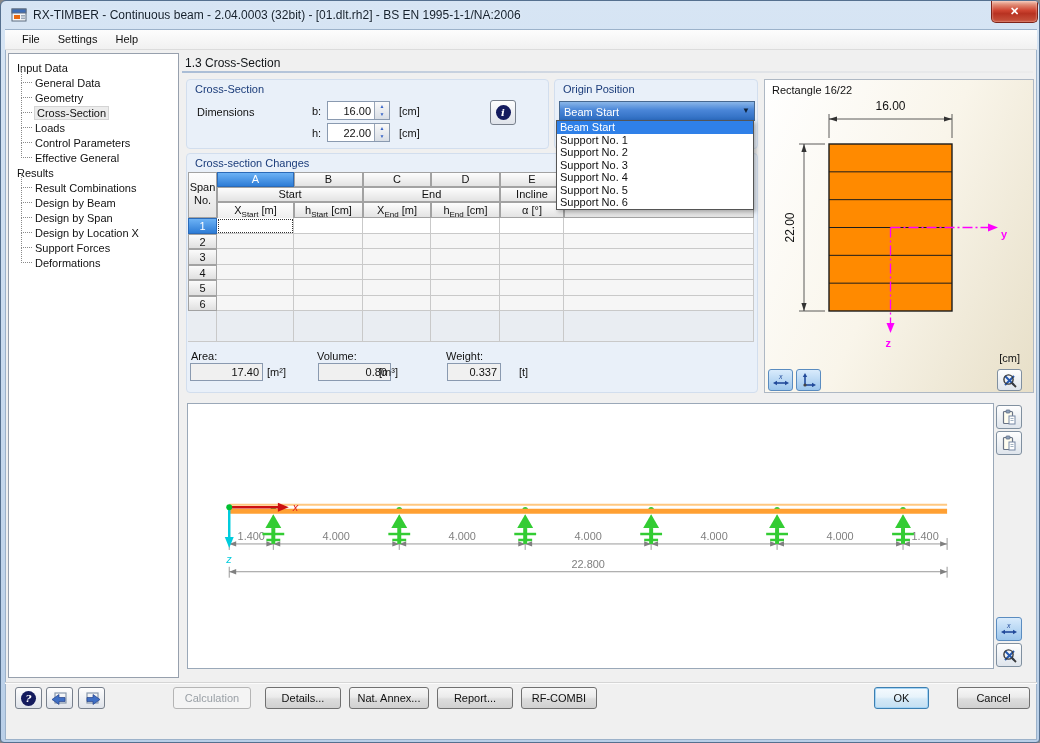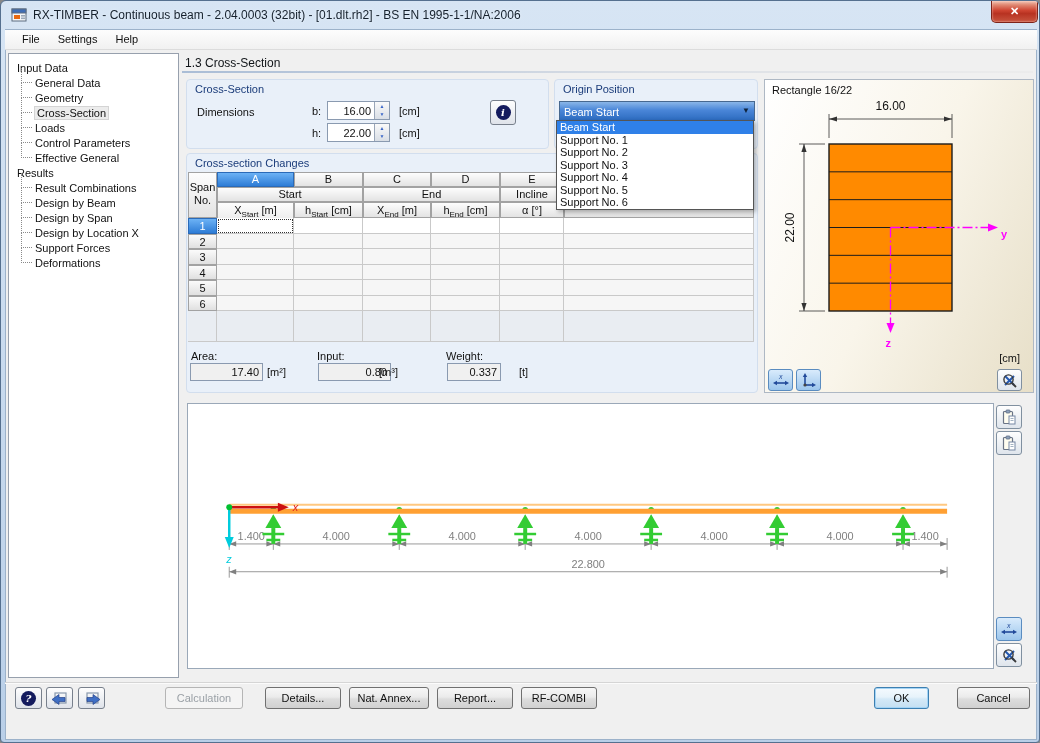--- a/index.html
+++ b/index.html
@@ -249,21 +249,21 @@
         <div class="tc td tallc" style="left: 106px; top: 139px; width: 69px; height: 31px;"></div>
         <div class="tc td tallc" style="left: 175px; top: 139px; width: 68px; height: 31px;"></div>
         <div class="tc td tallc" style="left: 243px; top: 139px; width: 69px; height: 31px;"></div>
         <div class="tc td tallc" style="left: 312px; top: 139px; width: 64px; height: 31px;"></div>
         <div class="tc td tallc" style="left: 376px; top: 139px; width: 190px; height: 31px;"></div>
       </div>
     <div id="totals">
         <div class="tot-label" style="left: 4px;">Area:</div>
         <div class="tot-field" style="left: 3px; width: 73px;">17.40</div>
         <div class="tot-unit" style="left: 80px;">[m²]</div>
-        <div class="tot-label" style="left: 130px;">Input:</div>
+        <div class="tot-label" style="left: 130px;">Volume:</div>
         <div class="tot-field" style="left: 131px; width: 73px;">0.80</div>
         <div class="tot-unit" style="left: 192px;">[m³]</div>
         <div class="tot-label" style="left: 259px;">Weight:</div>
         <div class="tot-field" style="left: 260px; width: 54px;">0.337</div>
         <div class="tot-unit" style="left: 332px;">[t]</div>
       </div>
   </div>
 
   <div id="preview-panel">
     <div id="preview-title">Rectangle 16/22</div>
@@ -462,21 +462,21 @@
         <polygon points="1,8.5 8,3.5 8,6.5 14,6.5 14,10.5 8,10.5 8,13.5" fill="#3f6fc4" stroke="#24408a" stroke-width="0.7"></polygon>
       </svg>
     </div>
   <div id="btn-next" class="icon-btn">
       <svg width="18" height="15" viewBox="0 0 18 15">
         <rect x="4" y="2" width="11" height="10" fill="none" stroke="#8898ac" stroke-width="1.2"></rect>
         <polygon points="17,8.5 10,3.5 10,6.5 4,6.5 4,10.5 10,10.5 10,13.5" fill="#3f6fc4" stroke="#24408a" stroke-width="0.7"></polygon>
       </svg>
     </div>
   <div id="footer-buttons">
-      <div class="btn disabled" style="left: 164px; width: 78px;">Calculation</div>
+      <div class="btn disabled" style="left: 172px; width: 78px;">Calculation</div>
       <div class="btn" style="left: 264px; width: 76px;">Details...</div>
       <div class="btn" style="left: 348px; width: 80px;">Nat. Annex...</div>
       <div class="btn" style="left: 436px; width: 76px;">Report...</div>
       <div class="btn" style="left: 520px; width: 76px;">RF-COMBI</div>
     </div>
   <div class="btn default" id="btn-ok" style="left:873px;width:55px">OK</div>
   <div class="btn" id="btn-cancel" style="left:956px;width:73px">Cancel</div>
 </div>
 
 </body></html>

